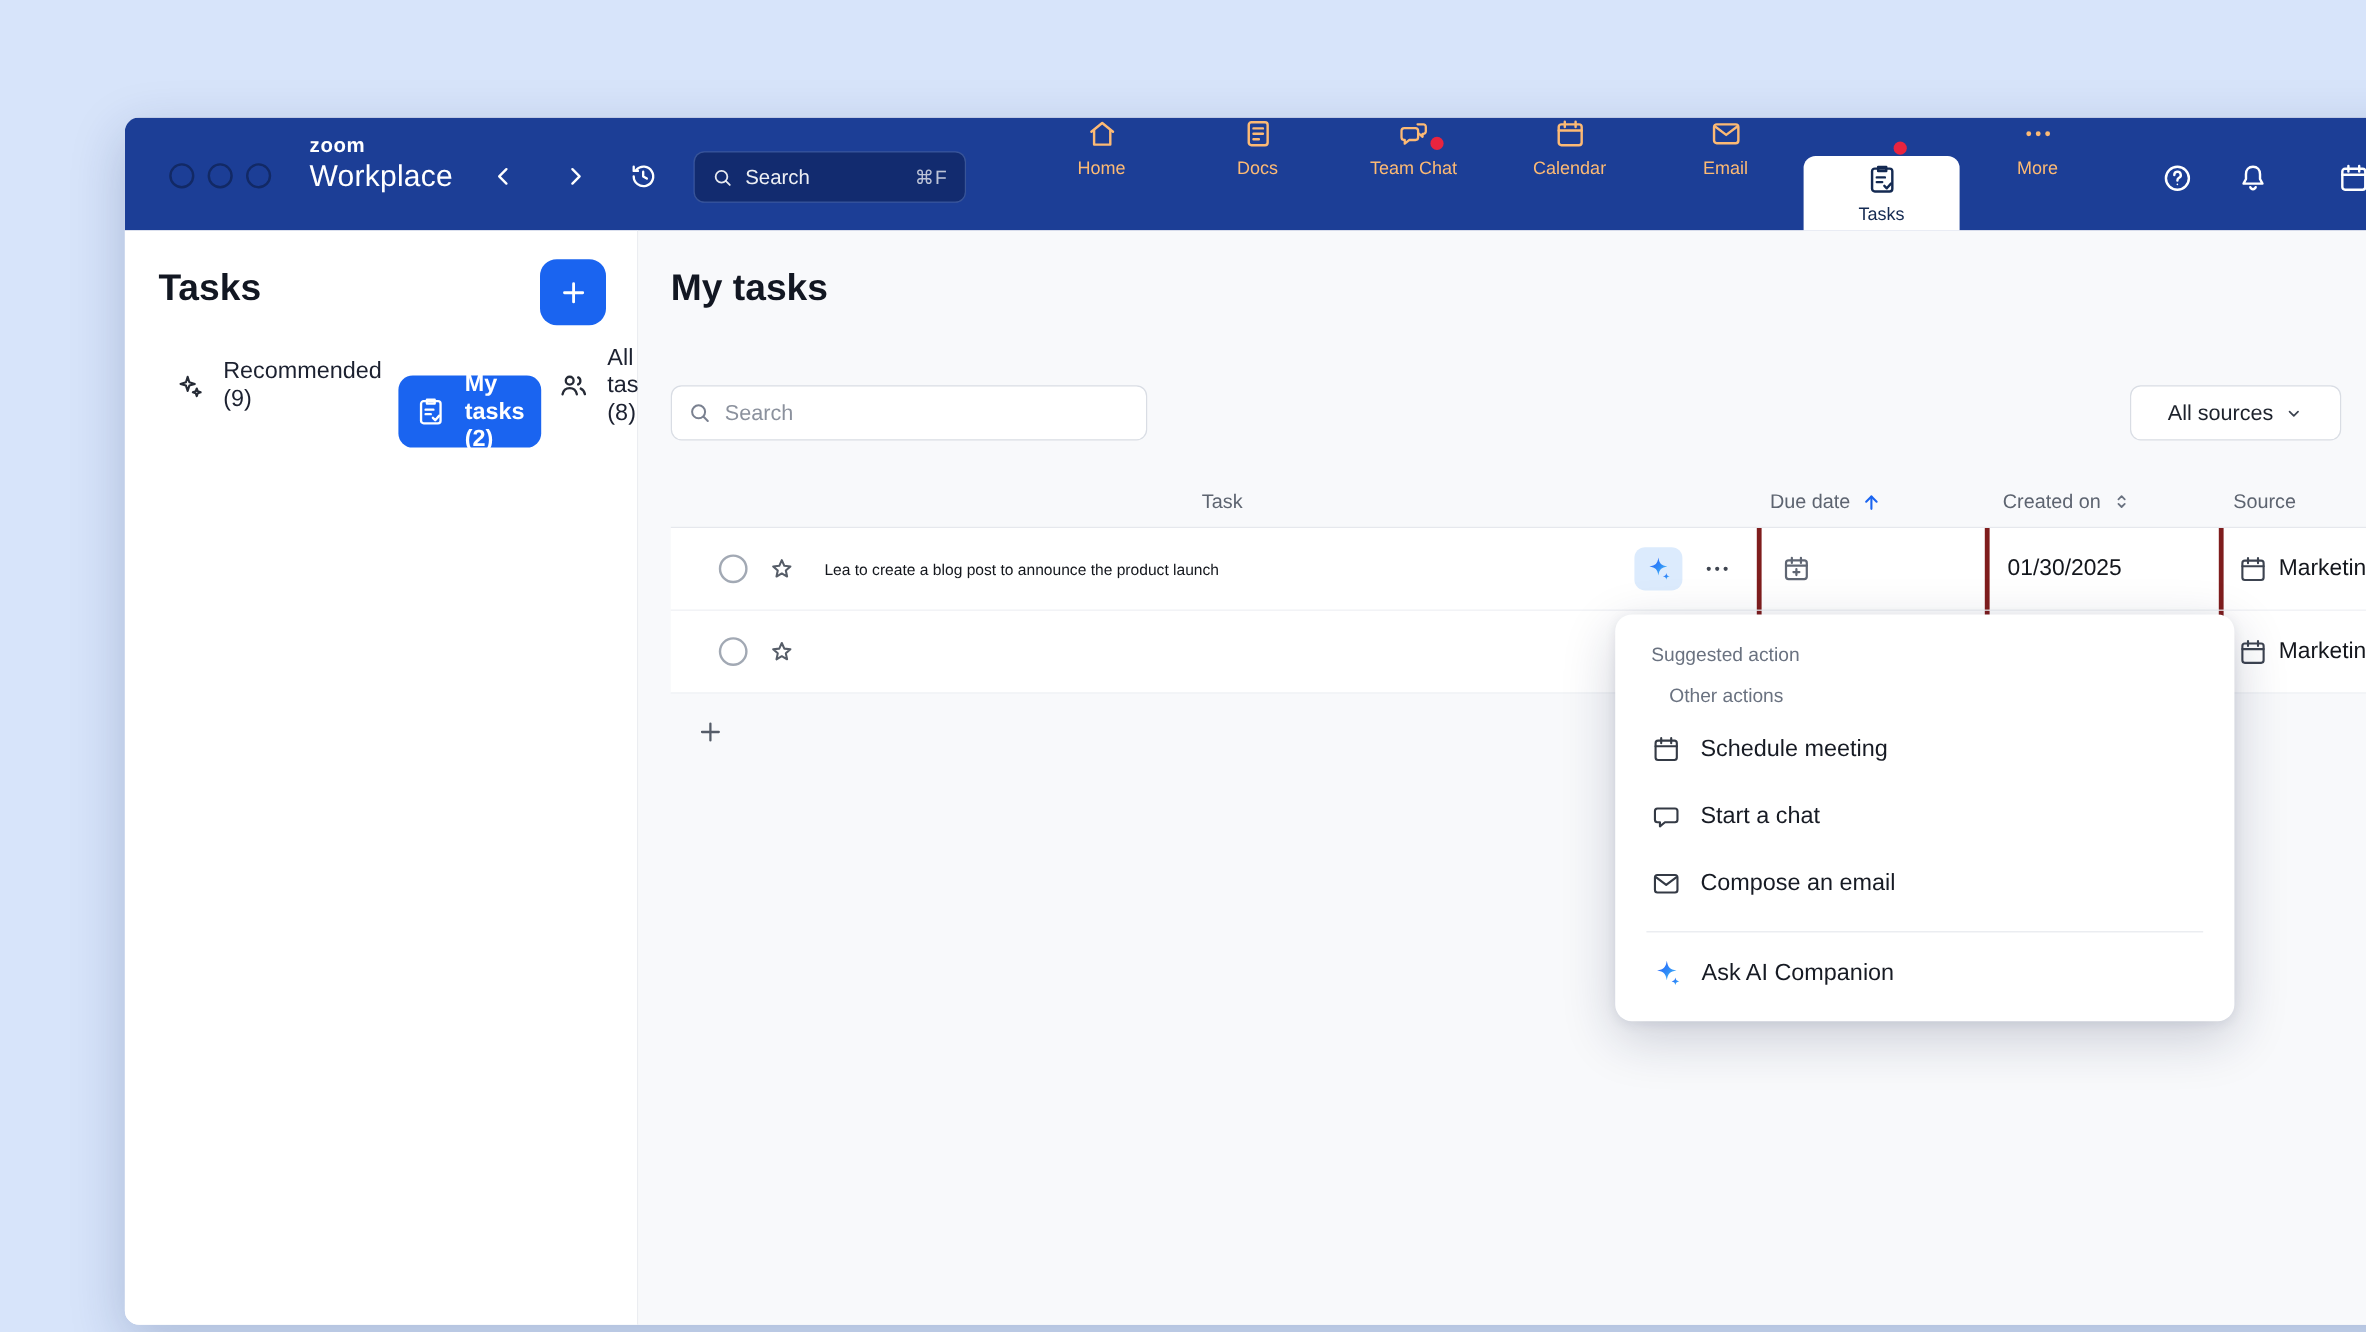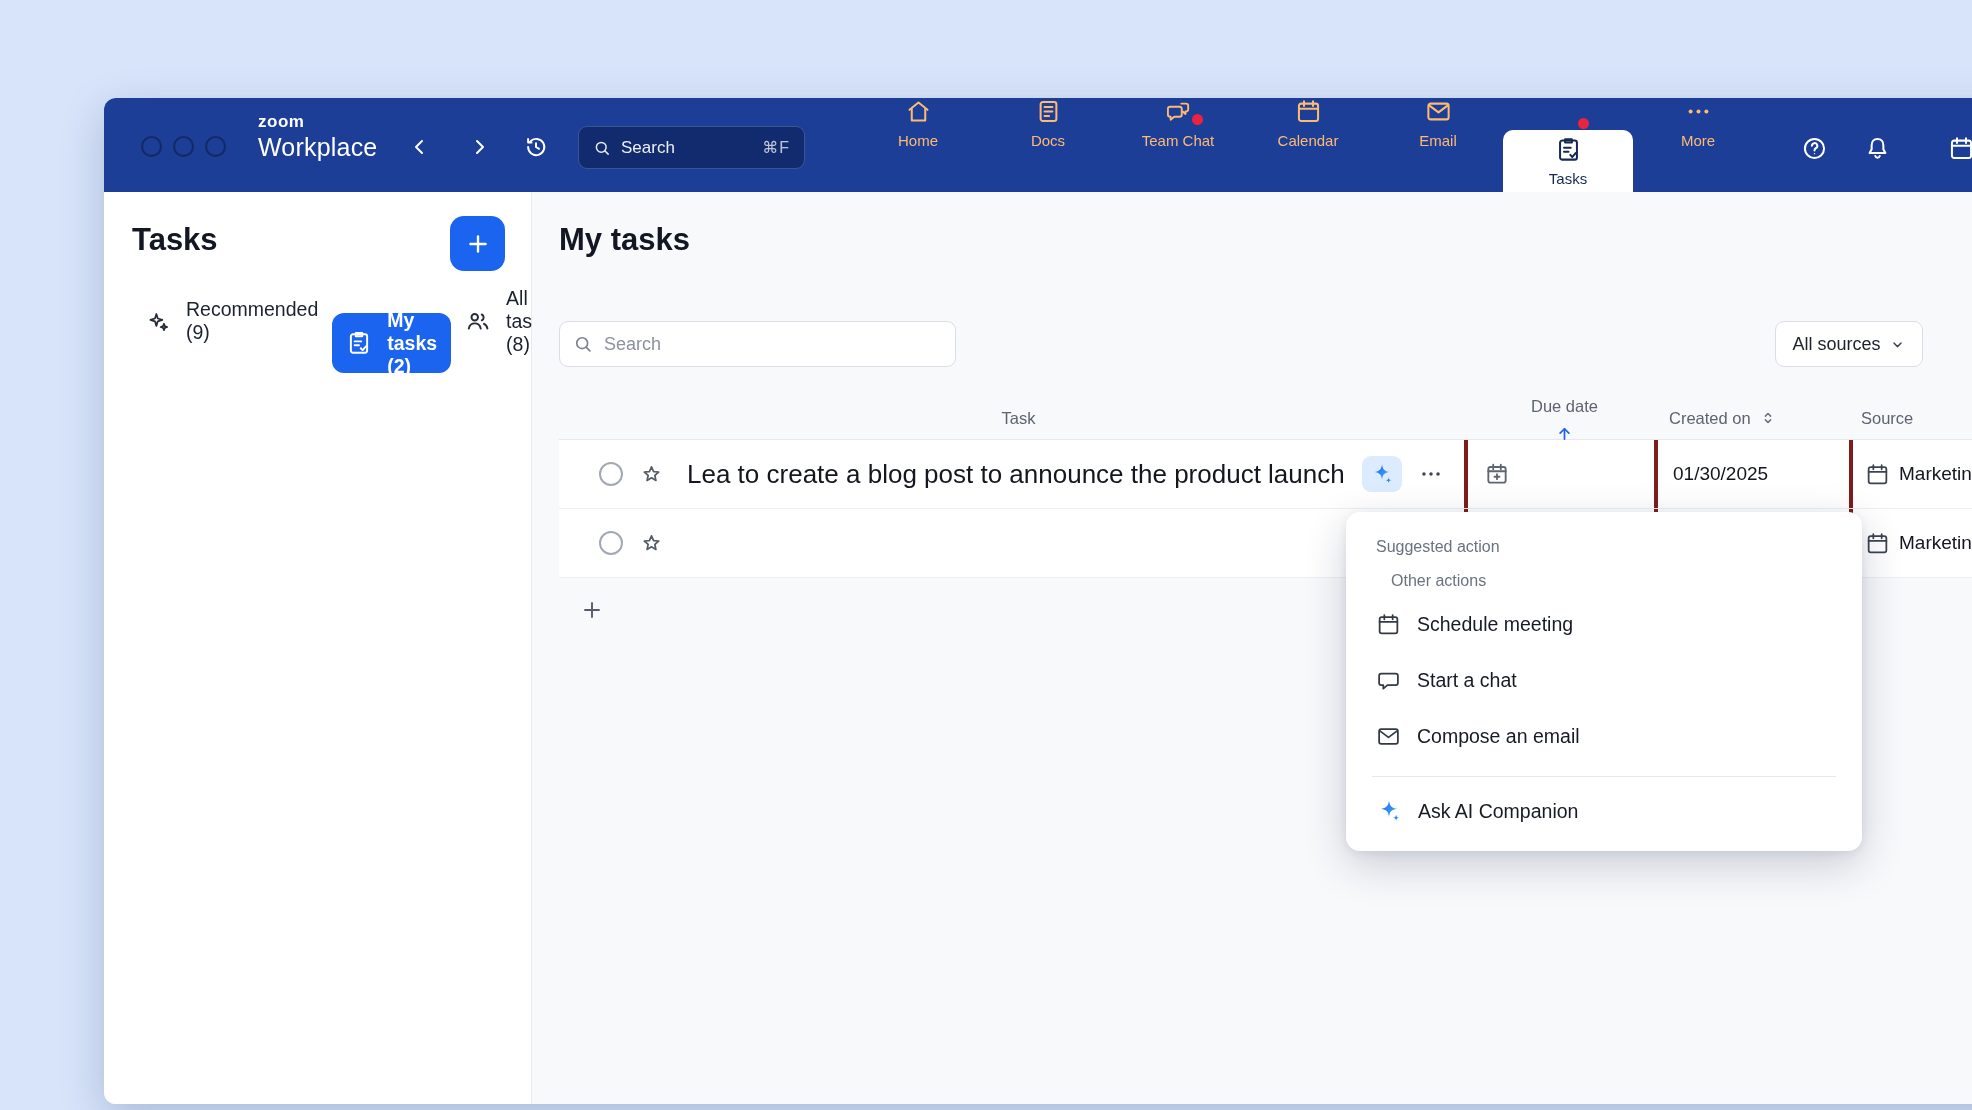--- a/index.html
+++ b/index.html
@@ -43,42 +43,42 @@
   .side-item.selected .si{color:#fff;}
   .side-item .dot{right:16px;top:24px;left:auto;}
   
   .content{position:absolute;left:428px;top:94px;right:0;bottom:0;background:#f8f9fb;}
   .content-title{position:absolute;left:27px;top:26px;font-size:31px;font-weight:700;color:#121722;line-height:44px;}
   .search-input{position:absolute;left:27px;top:129px;width:397px;height:46px;box-sizing:border-box;background:#fff;
     border:1px solid #d9dde4;border-radius:9px;display:flex;align-items:center;padding:0 13px;gap:9px;color:#7a8190;}
   .search-input input{border:none;outline:none;background:transparent;font-size:18px;color:#30343c;width:100%;
     font-family:"Liberation Sans","DejaVu Sans",sans-serif;}
   .search-input input::placeholder{color:#8b919d;}
-  .sources{position:absolute;left:1243px;top:129px;width:148px;height:46px;box-sizing:border-box;background:#fff;
+  .sources{position:absolute;left:1243px;top:129px;width:176px;height:46px;box-sizing:border-box;background:#fff;
     border:1px solid #d9dde4;border-radius:9px;display:flex;align-items:center;justify-content:center;gap:8px;
     font-size:18px;color:#1d222c;cursor:pointer;}
   
   .table{position:absolute;left:27px;top:205px;width:1700px;}
   .thead{display:flex;height:42px;align-items:center;border-bottom:1px solid #e6e8ed;color:#5d6470;font-size:16.5px;}
   .hc{display:flex;align-items:center;gap:8px;box-sizing:border-box;height:100%;}
   .w-task{width:905px;}.w-due{width:190px;}.w-created{width:195px;}.w-source{flex:1;min-width:0;}
-  .thead .w-task{padding-left:14px;justify-content:center;}.thead .w-due{padding-left:11px;flex-direction:column;}
+  .thead .w-task{padding-left:14px;justify-content:center;}.thead .w-due{padding-left:11px;}
   .thead .w-created{padding-left:15px;}.thead .w-source{padding-left:12px;}
   .trow{display:flex;height:68px;align-items:center;background:#fff;border-bottom:1px solid #eceef2;}
   .cell{display:flex;align-items:center;height:100%;box-sizing:border-box;}
   .trow .w-due,.trow .w-created,.trow .w-source{border-left:4px solid #7f1d1d;}
   .trow .w-due{padding-left:16px;color:#5f6673;}
   .trow .w-created{padding-left:15px;font-size:19px;color:#14171d;}
   .trow .w-source{padding-left:12px;gap:9px;font-size:19px;color:#14171d;white-space:nowrap;overflow:visible;}
   .trow .w-source .si{color:#3c4350;flex:0 0 auto;display:flex;}
   .task-cell{padding-left:40px;gap:0;}
   .radio{width:24px;height:24px;border-radius:50%;border:2px solid #a2a9b4;box-sizing:border-box;background:#fff;
     flex:0 0 auto;cursor:pointer;}
   .row-star{margin-left:17px;color:#565d68;display:flex;cursor:pointer;}
-  .task-title{margin-left:24px;font-size:26px;color:#14171d;white-space:nowrap;overflow:hidden;text-overflow:ellipsis;cursor:pointer;}
+  .task-title{margin-left:24px;font-size:13px;color:#14171d;white-space:nowrap;overflow:hidden;text-overflow:ellipsis;cursor:pointer;}
   .row-actions{margin-left:auto;display:flex;align-items:center;margin-right:18px;gap:14px;}
   .ai-btn{width:40px;height:36px;border:none;border-radius:9px;background:#dcebfd;display:flex;align-items:center;
     justify-content:center;cursor:pointer;}
   .more-btn{width:30px;height:30px;border:none;background:transparent;color:#3f4550;display:flex;align-items:center;
     justify-content:center;cursor:pointer;padding:0;}
   .add-task{position:absolute;left:45px;top:403px;width:30px;height:30px;border:none;background:transparent;
     color:#555c68;display:flex;align-items:center;justify-content:center;cursor:pointer;padding:0;}
   
   .popup{position:absolute;left:1242px;top:414px;width:516px;box-sizing:border-box;background:#fff;border-radius:14px;
     box-shadow:0 14px 44px rgba(18,30,70,.20),0 2px 10px rgba(18,30,70,.08);z-index:40;padding:24px 0 12px;}

